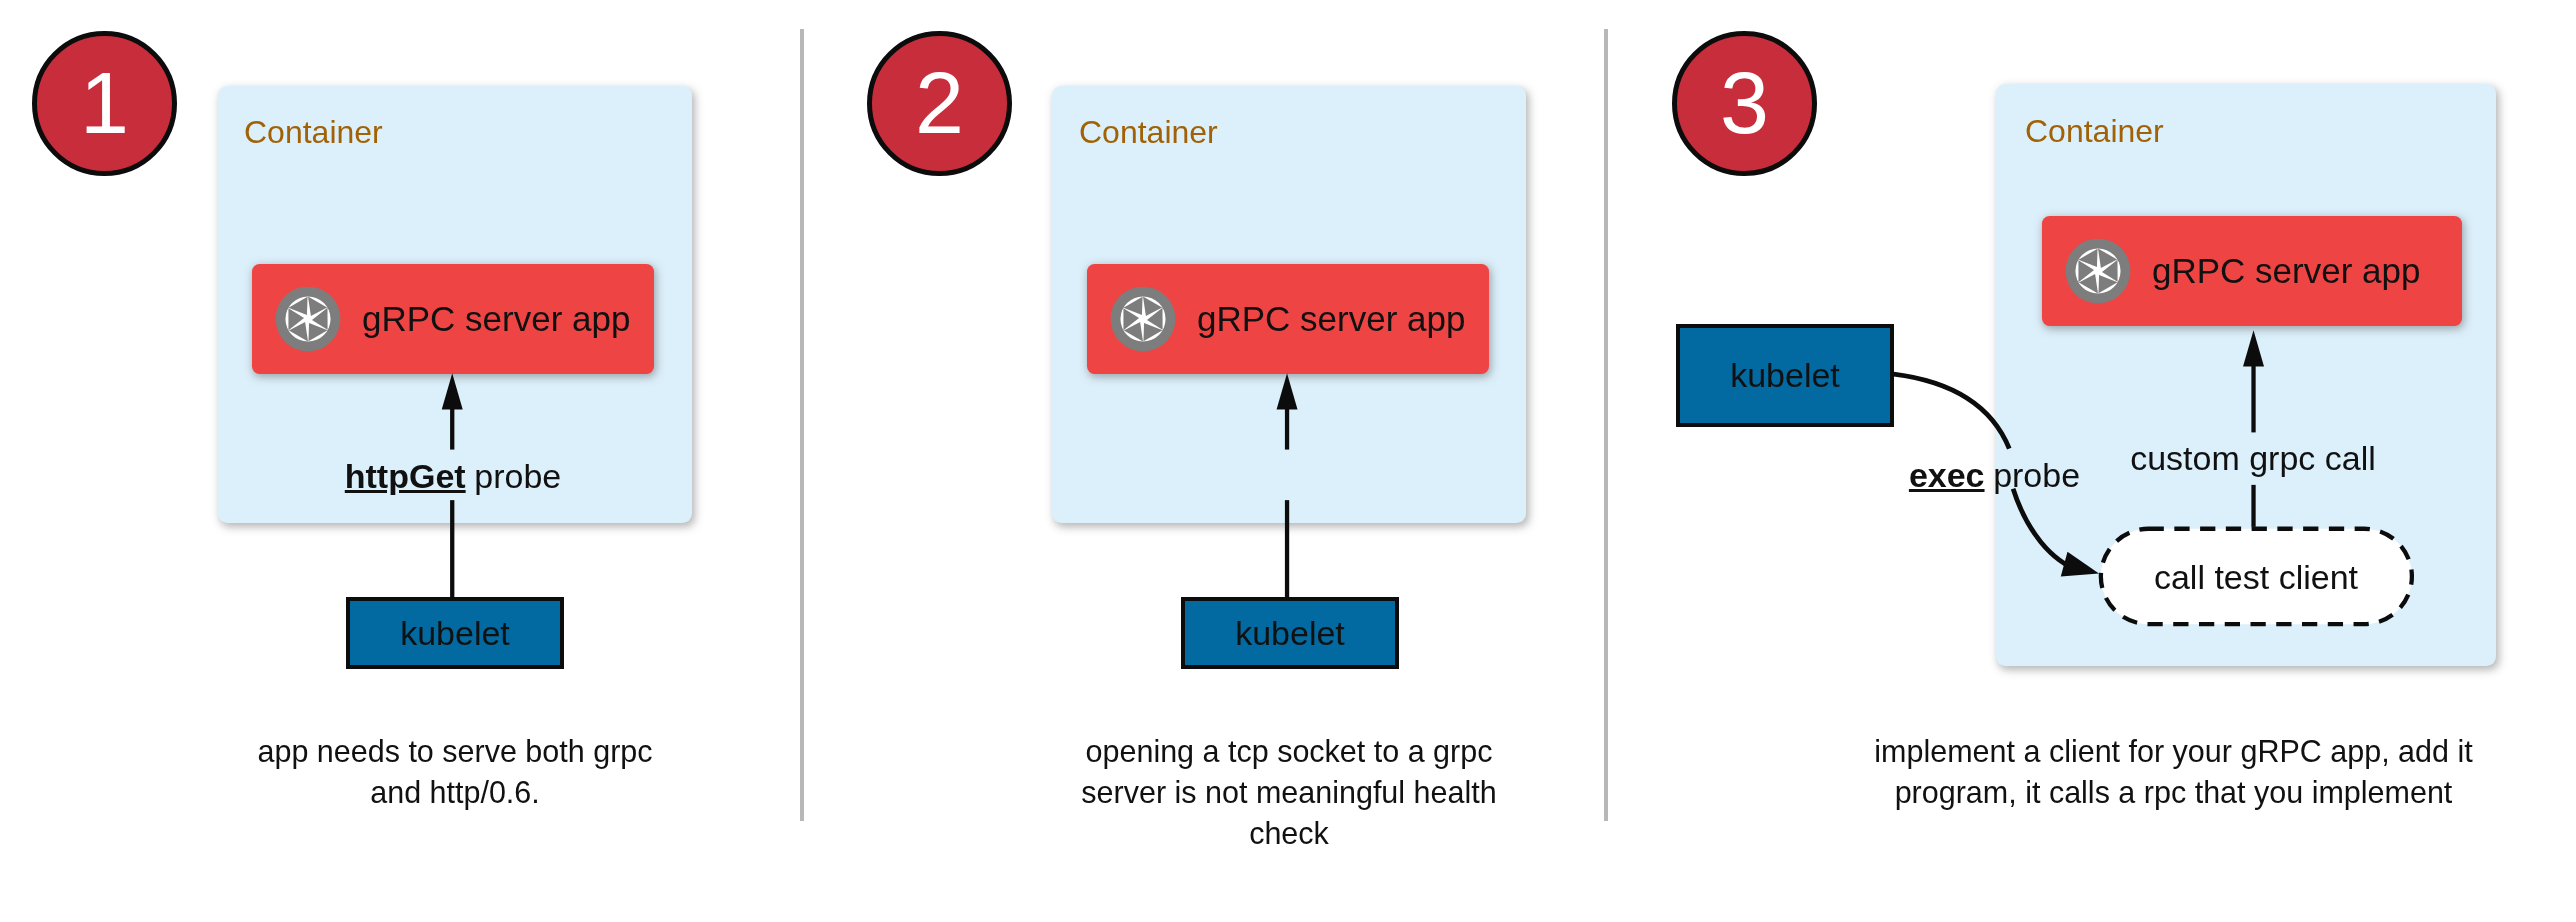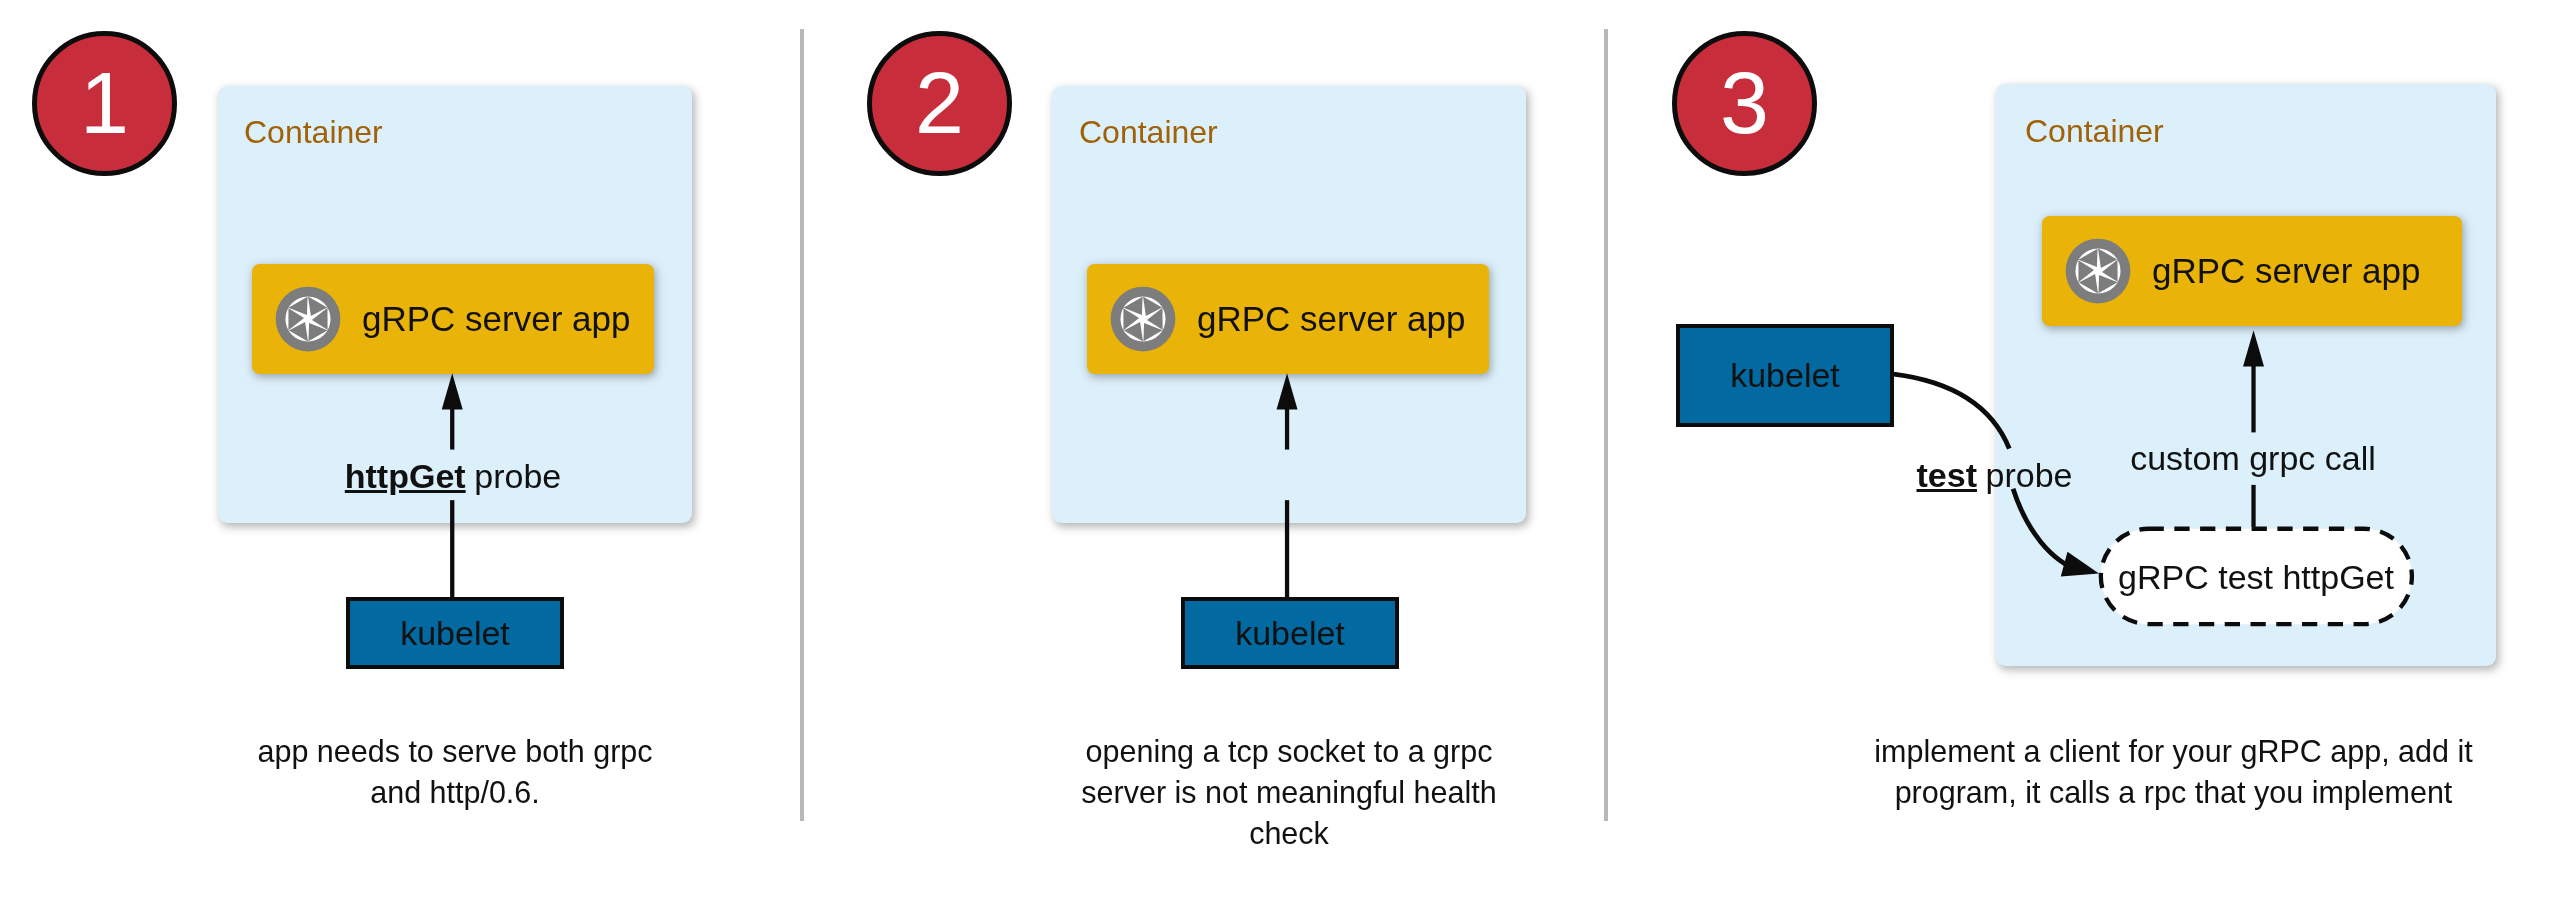--- a/index.html
+++ b/index.html
@@ -37,21 +37,21 @@
   }
   .container-label {
     font-size: 32px;
     color: #a16207;
     z-index: 3;
     white-space: nowrap;
   }
 
   
   .app-box {
-    background: #eab308;
+    background: #ef4444;
     border-radius: 7.6px;
     box-shadow: 1.9px 2.9px 8.6px rgba(90,90,90,0.5);
     display: flex; align-items: center;
     padding-left: 19px;
     box-sizing: border-box;
     z-index: 3;
   }
   .app-box .icon { width: 74px; height: 74px; flex: 0 0 auto; }
   .app-label { font-size: 35px; margin-left: 17px; white-space: nowrap; }
 
@@ -211,26 +211,26 @@
       </g>
     </svg>
     <span class="app-label">gRPC server app</span>
   </div>
 
   <div class="abs kubelet-box" style="left:1676px; top:324px; width:218px; height:103px;">
     <span>kubelet</span>
   </div>
 
   <div class="abs probe-label" style="left:1837px; top:456px; width:315px;">
-    <span class="kw">test</span><span>probe</span>
+    <span class="kw">exec</span><span>probe</span>
   </div>
 
   <div class="abs annotation" style="left:2110px; top:439px; width:286px;">custom grpc call</div>
 
-  <div class="abs test-client-label" style="left:2110px; top:558px; width:292px;">gRPC test httpGet</div>
+  <div class="abs test-client-label" style="left:2110px; top:558px; width:292px;">call test client</div>
 
   <div class="abs caption" style="left:1853px; top:731px; width:641px;">
     <div>implement a client for your gRPC app, add it</div>
     <div>program, it calls a rpc that you implement</div>
   </div>
 
   <svg id="arrow-layer" viewBox="0 0 2700 967">
 
     <polygon points="474,391 463,429 485,429" fill="#0c0c0c"></polygon>
     <line x1="474" y1="427" x2="474" y2="471" stroke="#0c0c0c" stroke-width="4.5"></line>

